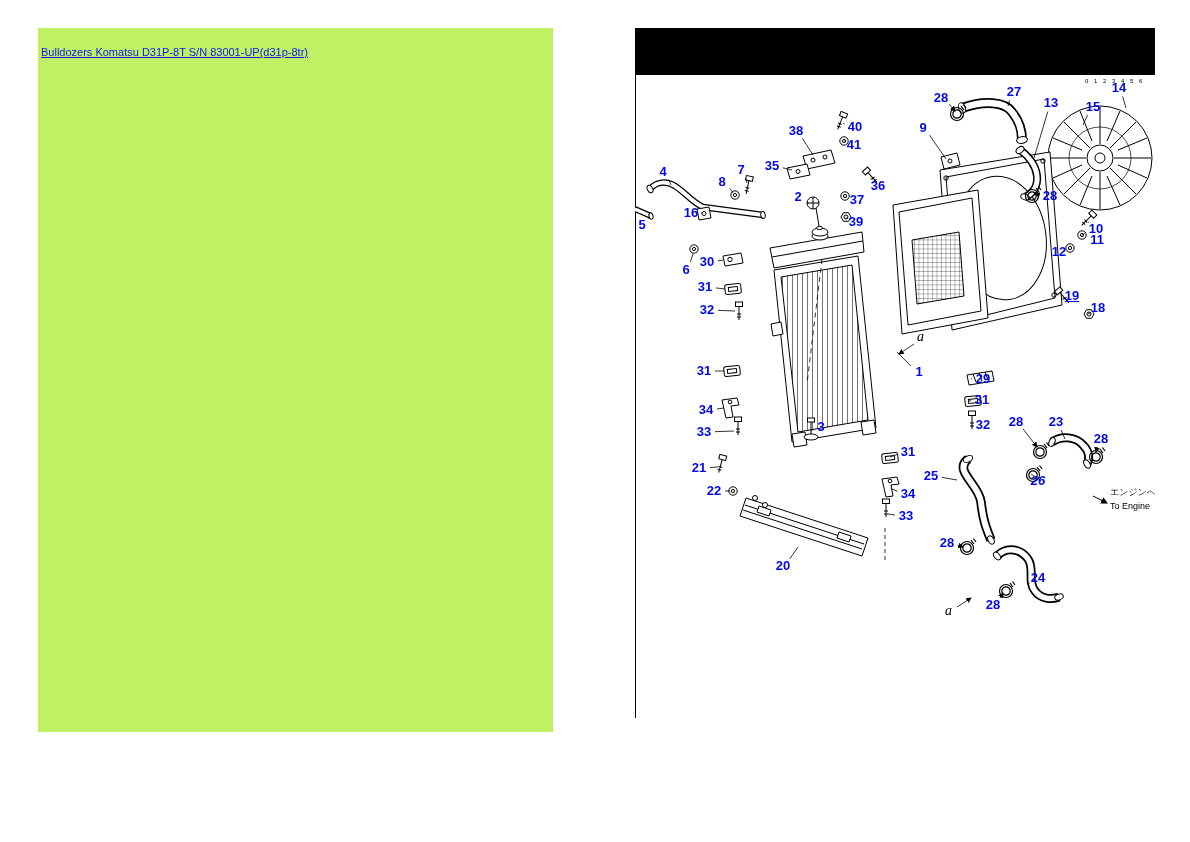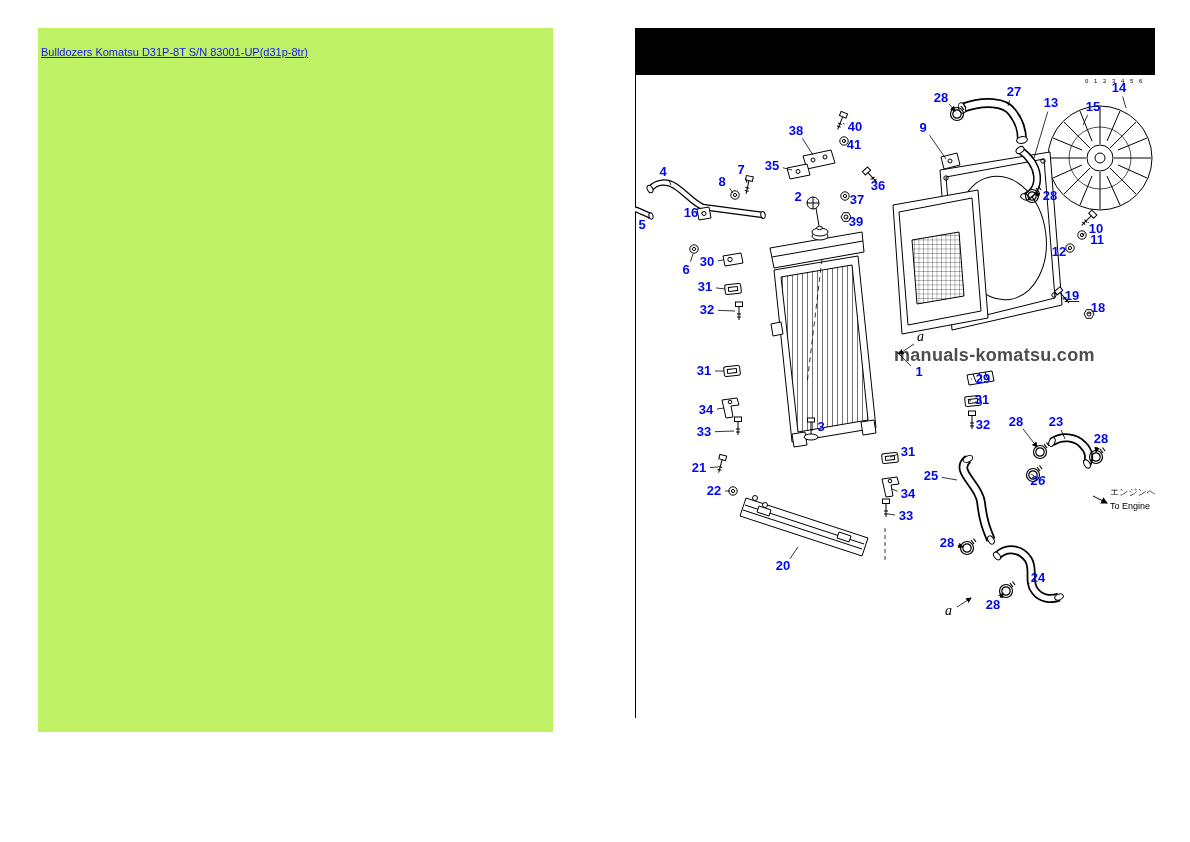--- a/index.html
+++ b/index.html
@@ -273,21 +273,20 @@
       <use href="#clampg" transform="translate(405,424)"></use>
       <use href="#clampg" transform="translate(398,447)"></use>
       <use href="#clampg" transform="translate(461,429)"></use>
       <use href="#clampg" transform="translate(332,520)"></use>
       <use href="#clampg" transform="translate(371,563)"></use>
     </g>
 
     <line x1="458" y1="468" x2="472" y2="475" stroke="#000" stroke-width="1" marker-end="url(#arrowm)"></line>
   </svg>
 
-  <div class="watermark">manuals-komatsu.com</div>
 
   <svg id="leader-svg" width="520" height="692" viewBox="0 0 520 692">
       <line x1="314.0607284078893" y1="76.1240598943055" x2="320" y2="83" class="leader" marker-end="url(#arrowm)"></line>
       <line x1="374.6668877156292" y1="72.27230527016252" x2="373" y2="78" class="leader"></line>
       <line x1="412.7516310206581" y1="83.59862376884611" x2="399" y2="130" class="leader"></line>
       <line x1="452.65792775703505" y1="86.86741548509384" x2="448" y2="97" class="leader"></line>
       <line x1="487.6338546720092" y1="68.49472520729415" x2="491" y2="80" class="leader"></line>
       <line x1="209.56448372144436" y1="96.15395010584845" x2="208" y2="95" class="leader"></line>
       <line x1="209.16130089900093" y1="112.97507764050037" x2="211" y2="113" class="leader"></line>
       <line x1="167.35819074858372" y1="110.34422032991489" x2="178" y2="127" class="leader"></line>

